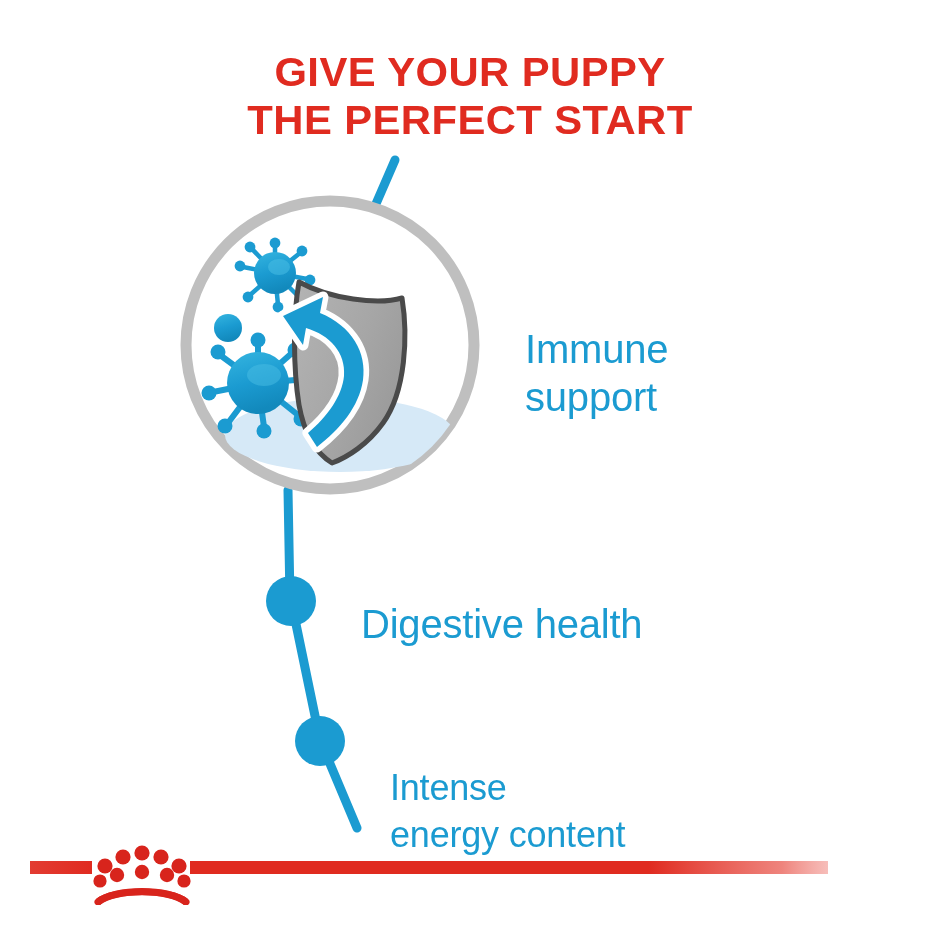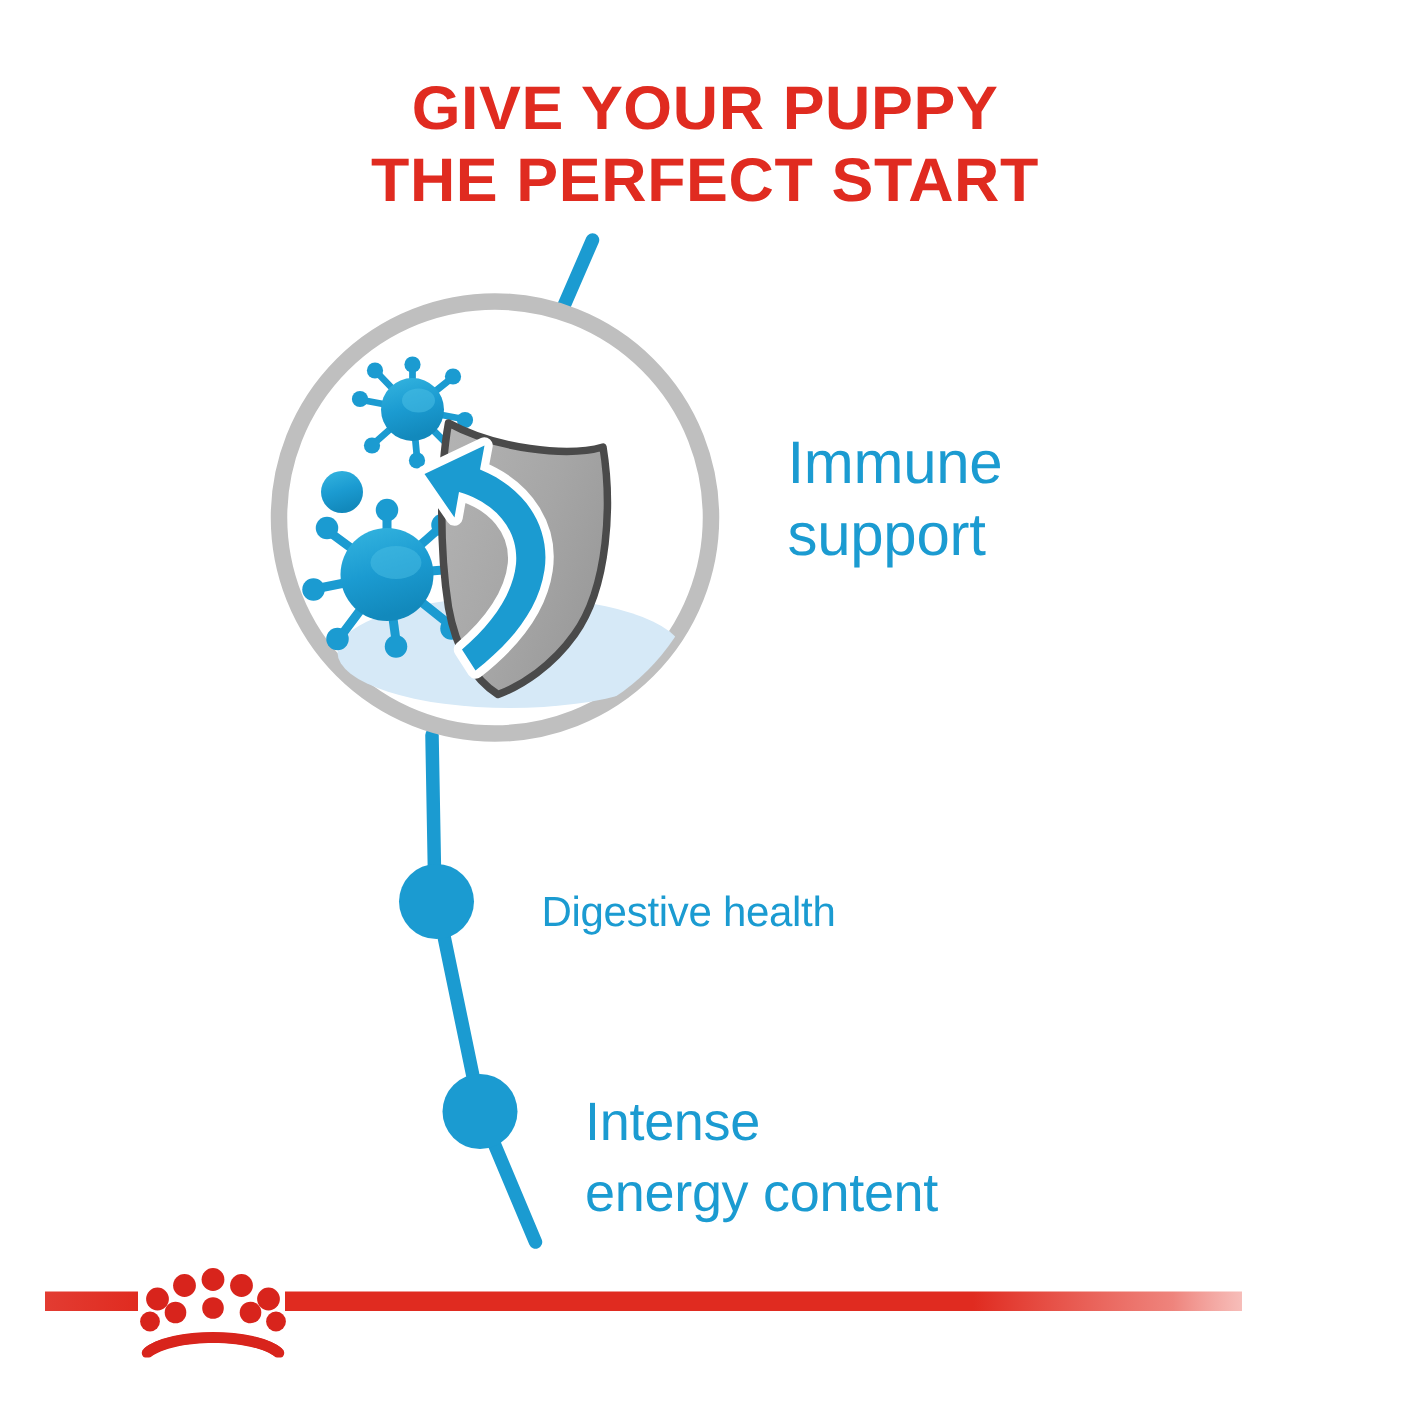--- a/index.html
+++ b/index.html
@@ -63,31 +63,32 @@
   
   .benefit-label {
     position: absolute;
     color: #1B9BD1;
     font-family: "Liberation Sans", sans-serif;
     font-weight: normal;
     font-size: 38px;
     line-height: 44px;
     letter-spacing: -0.2px;
     white-space: nowrap;
+    margin-top: 40px;
   }
   #label-immune {
     left: 525px;
     top: 285px;
     font-size: 40px;
     line-height: 48px;
   }
   #label-digestive {
     left: 361px;
-    top: 586px;
-    font-size: 28px;
+    top: 562px;
+    font-size: 40px;
   }
   #label-energy {
     left: 390px;
     top: 724px;
     font-size: 36px;
     line-height: 47px;
   }
   .benefit-label .lbl-line { display: block; }
 
   

